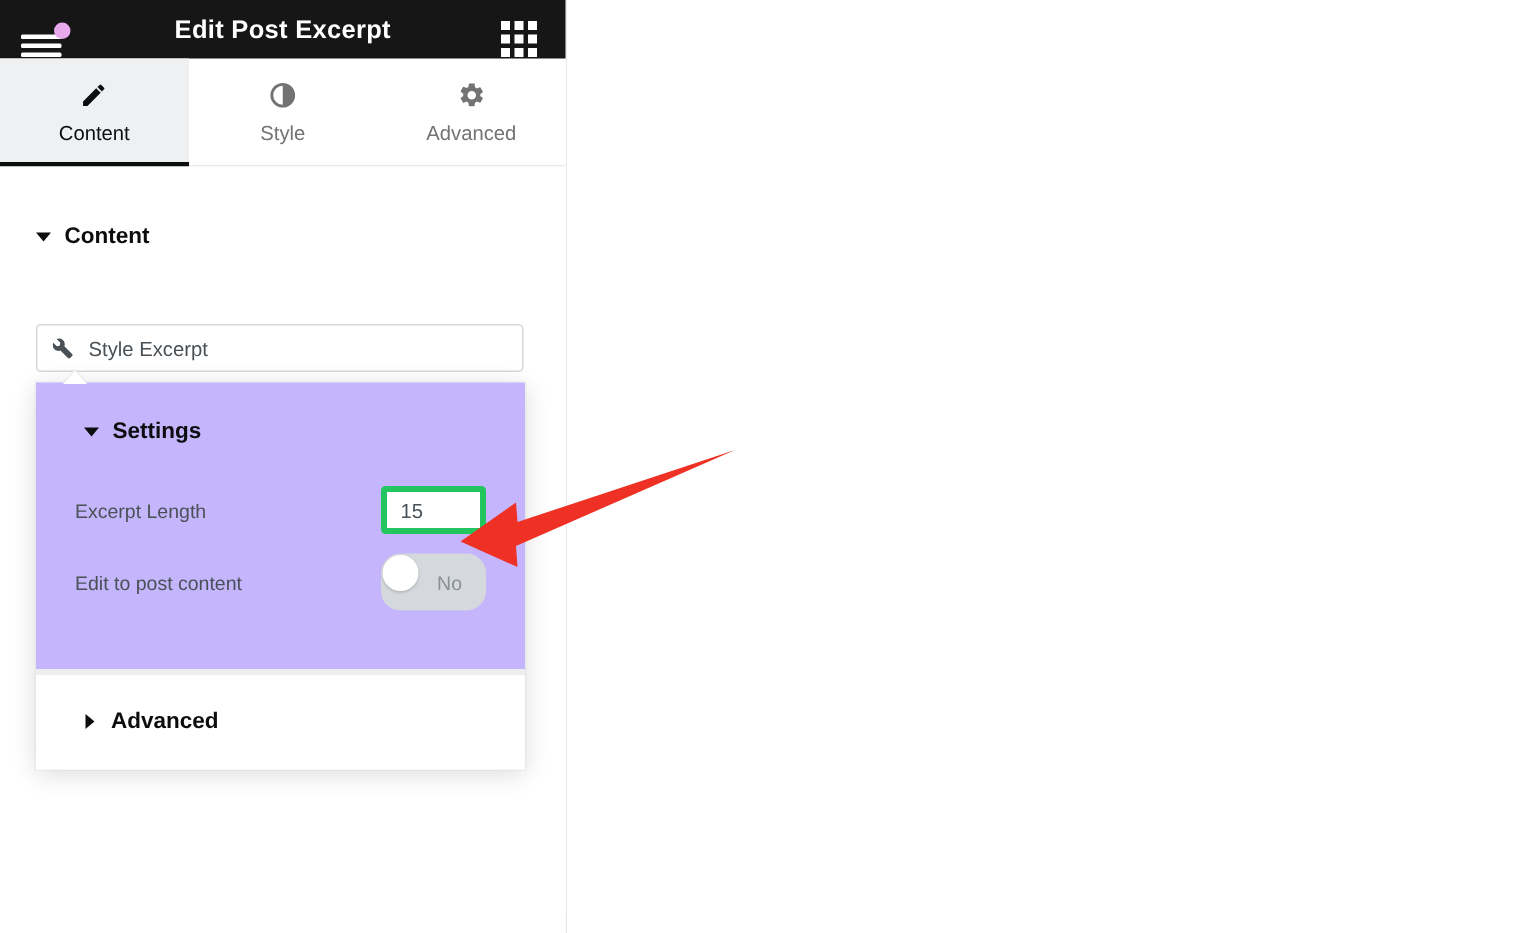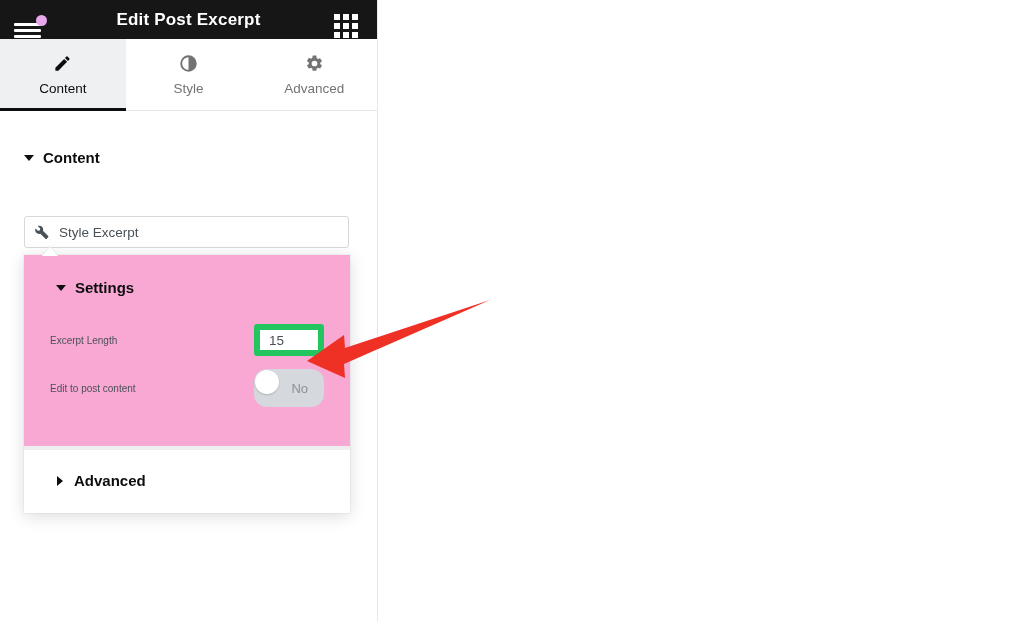--- a/index.html
+++ b/index.html
@@ -221,21 +221,21 @@
     position: absolute;
     left: 24px;
     top: 144px;
     width: 326px;
     background: #ffffff;
     box-shadow: 0 3px 16px rgba(0,0,0,0.14), 0 0 0 1px rgba(0,0,0,0.03);
     z-index: 5;
   }
   #popup-settings-block {
     padding: 24px 0 26px 0;
-    background: #f9a8d4;
+    background: #c4b5fd;
   }
   #settings-header {
     display: flex;
     align-items: center;
     gap: 9px;
     padding-left: 32px;
     cursor: pointer;
     margin-bottom: 28px;
   }
   #settings-title {
@@ -245,28 +245,28 @@
   }
   .control-row {
     display: flex;
     align-items: center;
     padding: 0 26px 0 26px;
     height: 32px;
     margin-bottom: 16px;
   }
   .control-label {
     flex: 1 1 auto;
-    font-size: 10px;
+    font-size: 13px;
     color: #495157;
   }
   #excerpt-length-input {
     width: 70px;
     height: 32px;
     box-sizing: border-box;
-    border: 6px solid #22c55e;
+    border: 4px solid #22c55e;
     border-radius: 3px;
     background: #ffffff;
     font-family: "Liberation Sans", sans-serif;
     font-size: 13.5px;
     color: #495157;
     padding: 0 9px;
     outline: none;
   }
   #apply-toggle {
     width: 70px;

